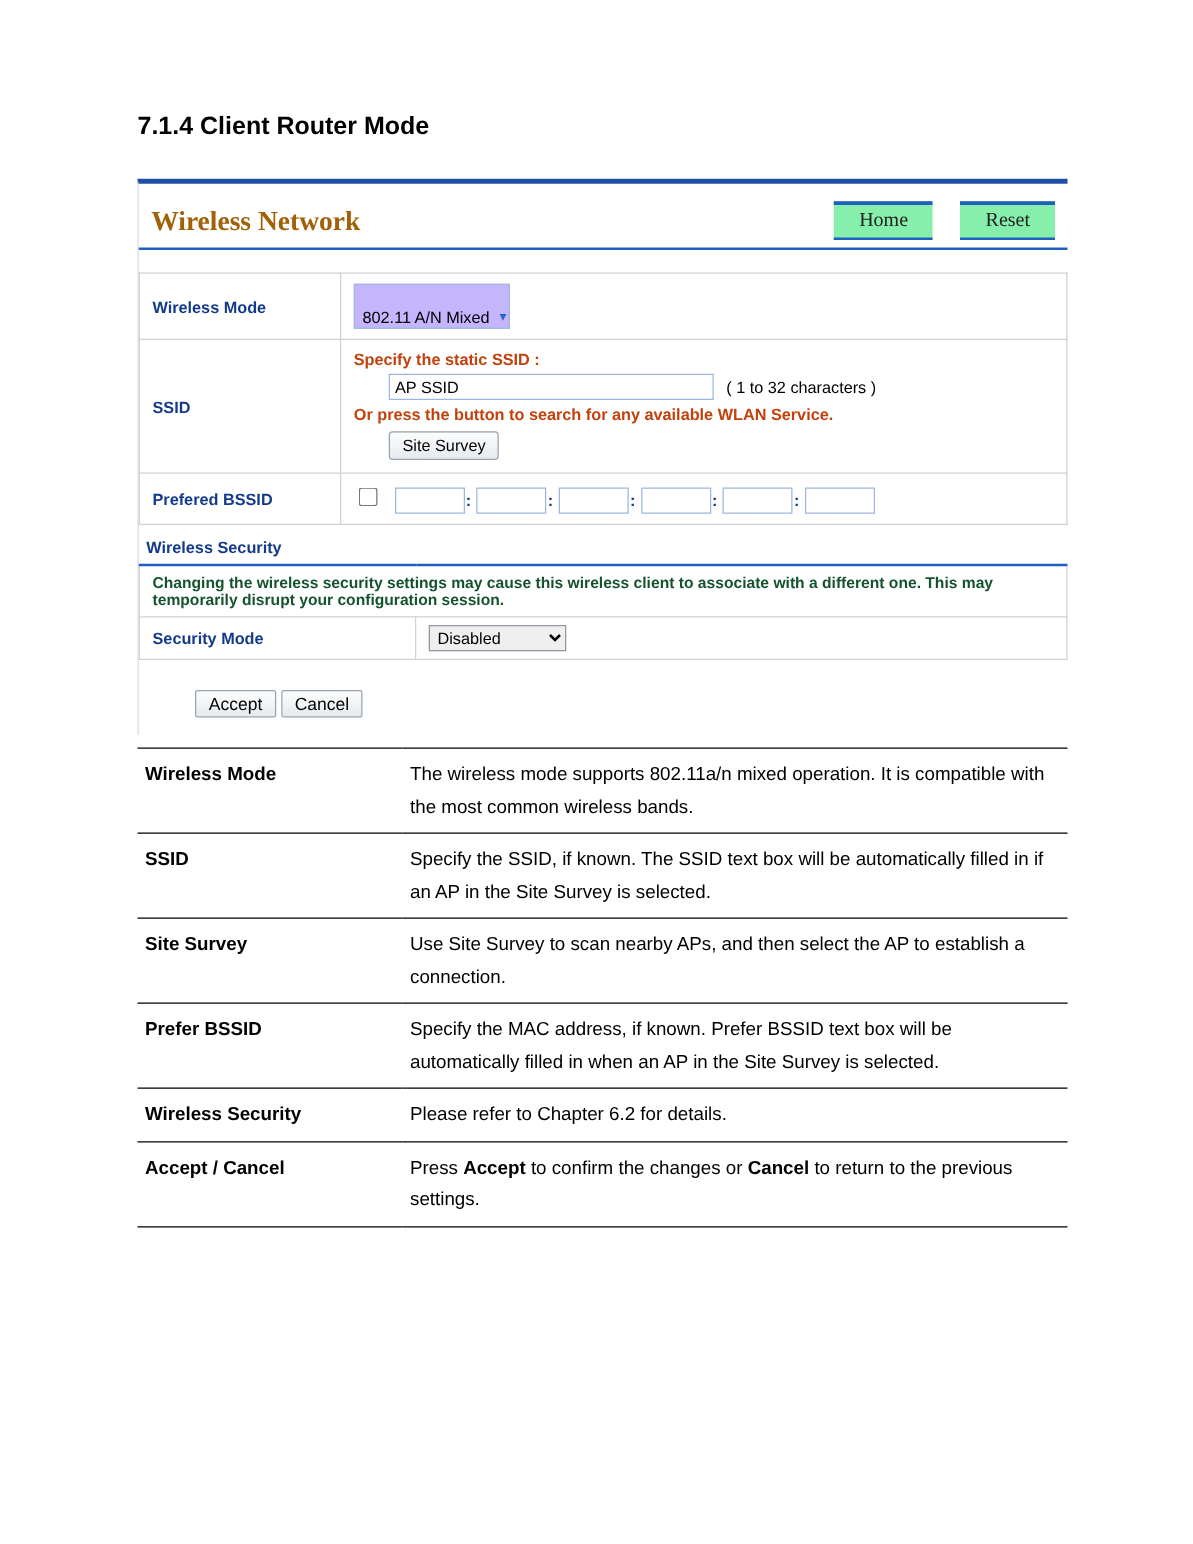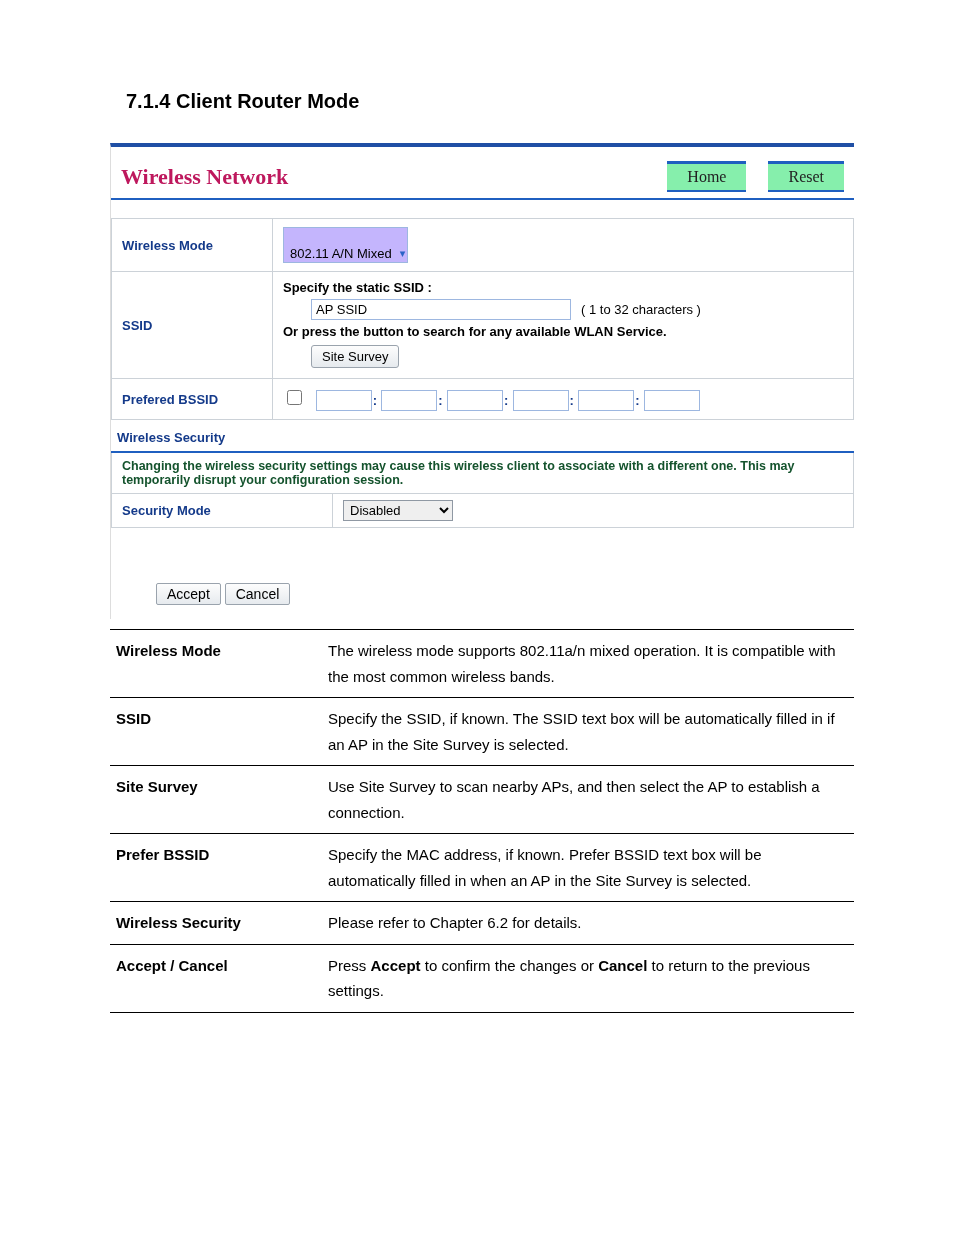--- a/index.html
+++ b/index.html
@@ -11,41 +11,41 @@
   }
   .page {
     width: 954px;
     padding: 90px 100px 80px 110px;
     box-sizing: border-box;
   }
   .section-heading {
     font-size: 20px;
     font-weight: bold;
     color: #000;
-    margin: 0 0 30px 16px;
+    margin: 0 0 30px 0;
   }
 
   
   .panel {
     border-top: 4px solid #1f4fa5;
     border-left: 1px solid #ddd;
     padding: 0 0 14px 0;
   }
   .panel-head {
     display: flex;
     align-items: center;
     padding: 14px 10px 6px 10px;
     border-bottom: 2px solid #1f5fc0;
   }
   .panel-title {
     flex: 1 1 auto;
     font-family: Georgia, 'Times New Roman', serif;
     font-size: 22px;
     font-weight: bold;
-    color: #be185d;
+    color: #a16207;
   }
   .top-links {
     display: flex;
     gap: 22px;
   }
   .tlink {
     font-family: Georgia, serif;
     font-size: 16px;
     color: #222;
     border-top: 3px solid #1f5fc0;
@@ -65,21 +65,21 @@
     padding: 8px 10px;
     vertical-align: middle;
     font-size: 13px;
   }
   .formtbl td.lbl {
     width: 140px;
     color: #143a8a;
     font-weight: bold;
   }
   .blue-bold {
-    color: #000000;
+    color: #c2410c;
     font-weight: bold;
   }
   .sel-fake {
     display: inline-flex;
     align-items: center;
     border: 1px solid #9db7e0;
     background: #c4b5fd;
     font-size: 13px;
     padding: 18px 2px 1px 6px;
     cursor: pointer;
@@ -118,21 +118,21 @@
   }
 
   .sectbl { width:100%; border-collapse: collapse; border-top:2px solid #1f5fc0; }
   .sectbl td { border:1px solid #ccd2d8; padding:6px 10px; font-size:13px; }
   .sectbl td.lbl { width:200px; color:#143a8a; font-weight:bold; }
   .warn { color:#14532d; font-weight:bold; font-size:12.5px; }
   .sel-native {
     border:1px solid #8f98a3; font-size:13px; padding:1px 2px; width:110px;
   }
 
-  .action-row { margin-top: 55px; padding-left: 45px; }
+  .action-row { margin-top: 24px; padding-left: 45px; }
   .std-btn {
     background: linear-gradient(#fdfdfd, #e6eaee);
     border: 1px solid #9aa3ad;
     border-radius: 2px;
     padding: 2px 10px;
     font-size: 14px;
     cursor: pointer;
   }
 
   

